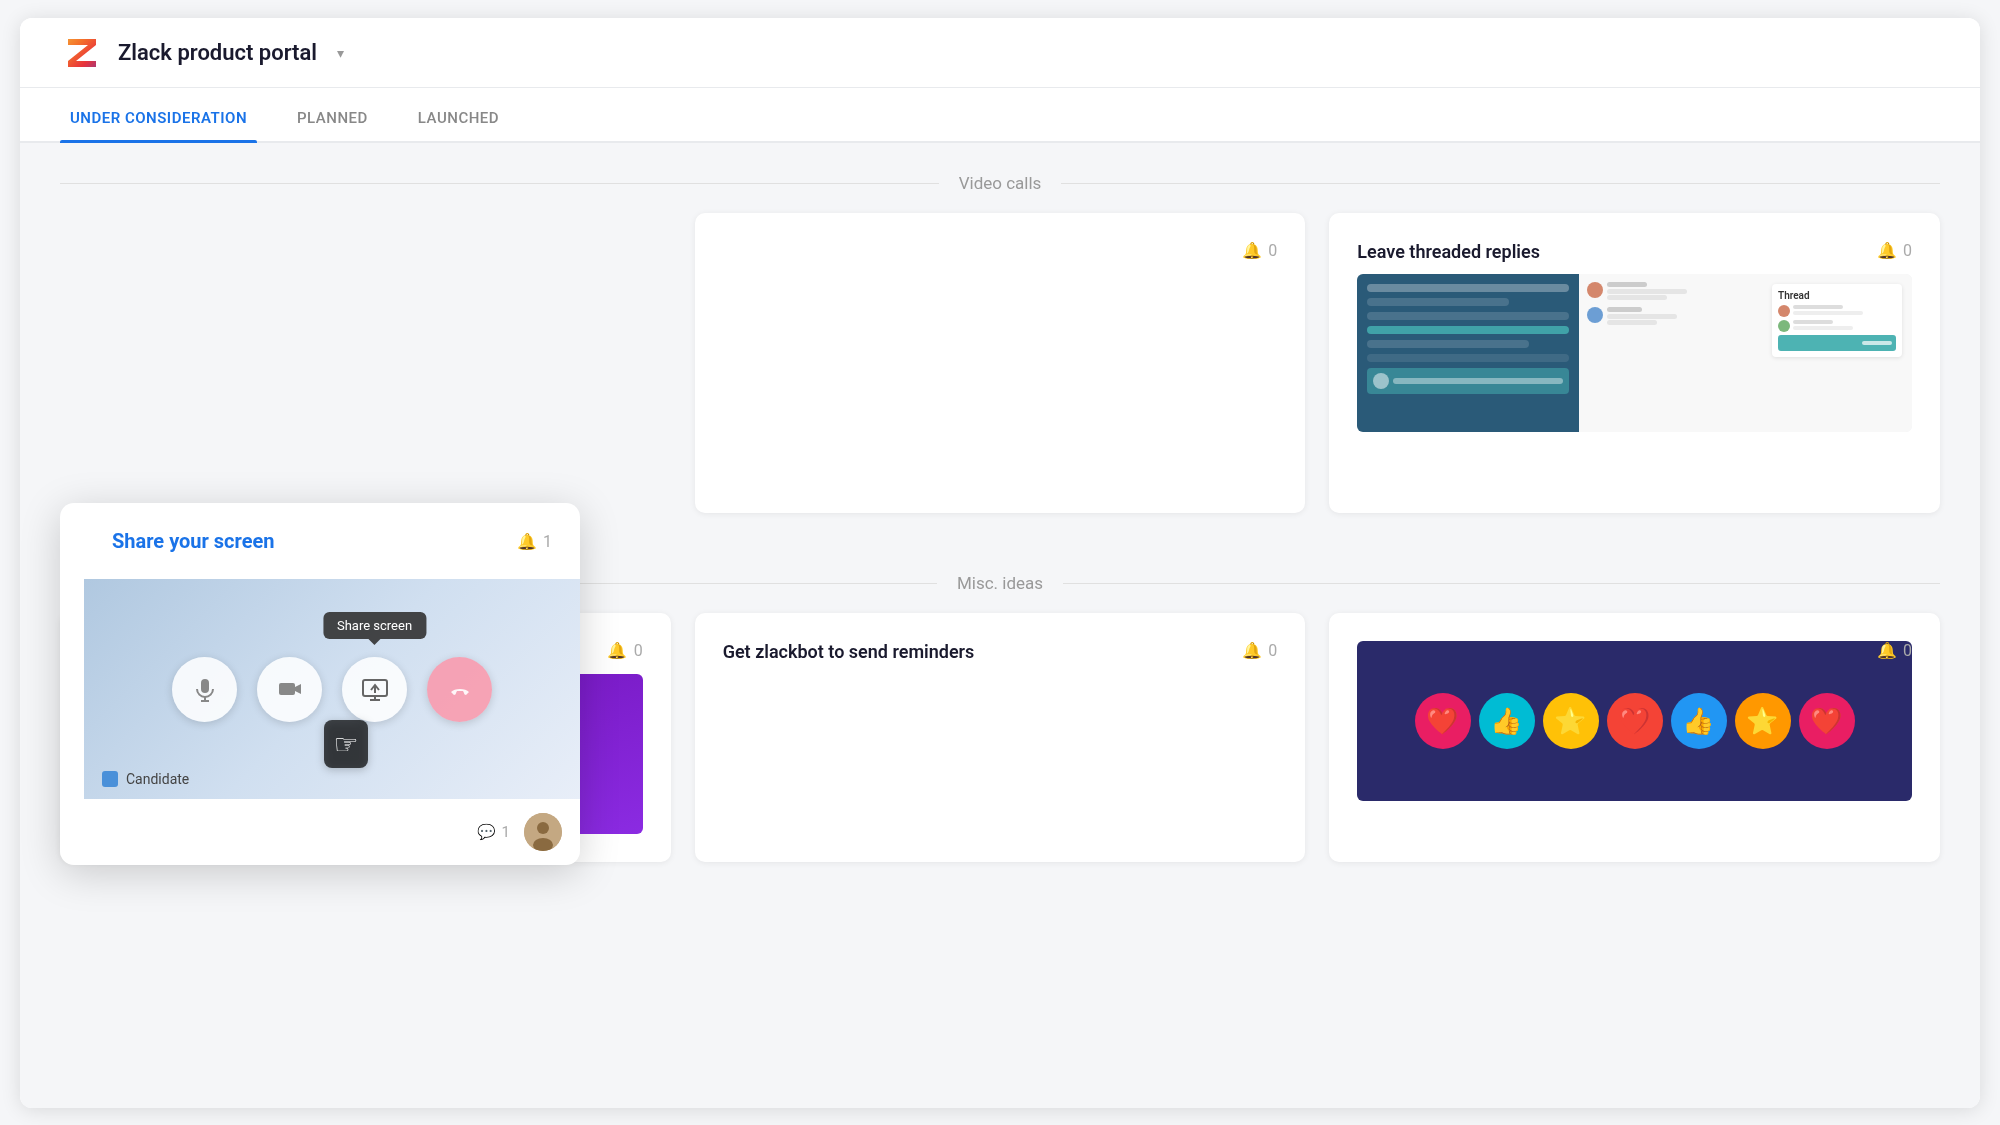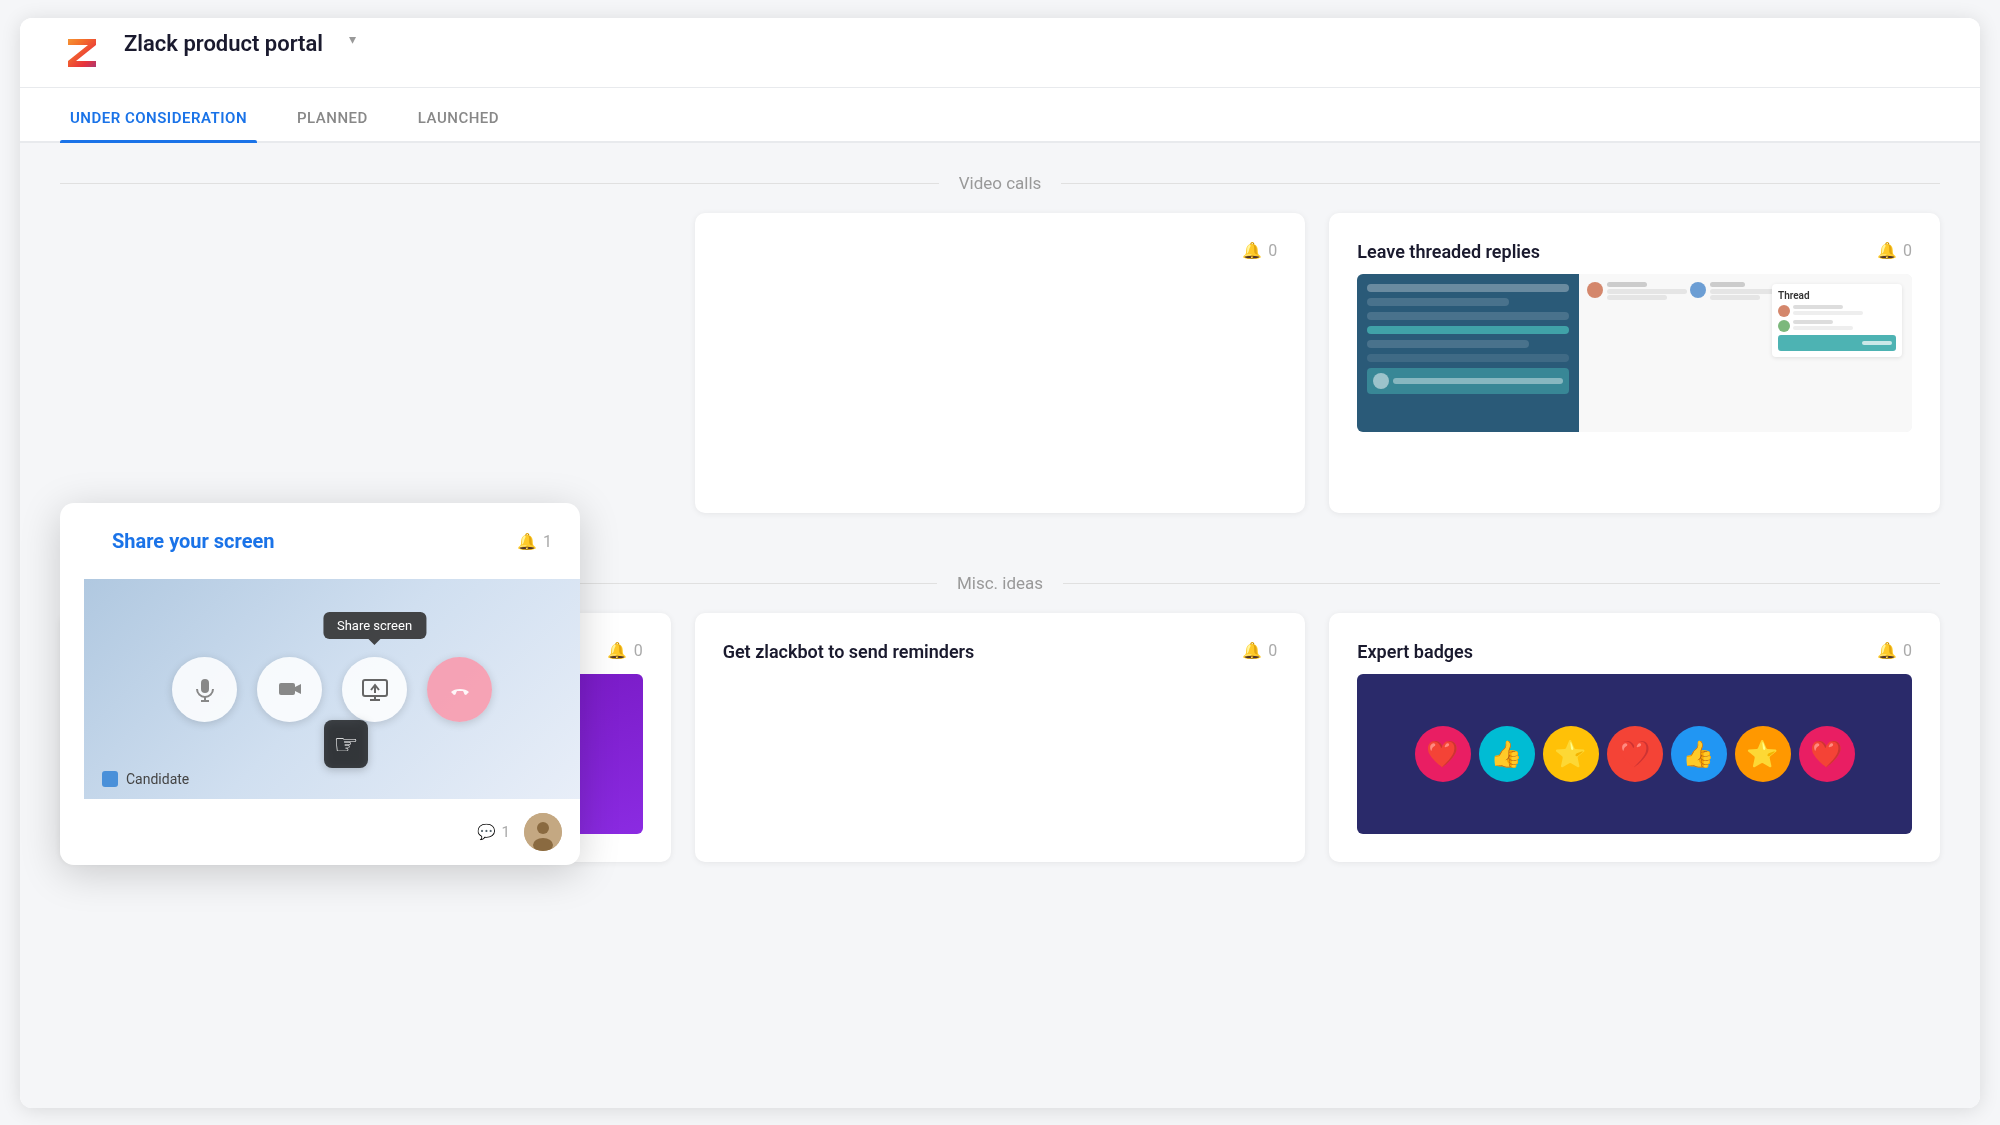--- a/index.html
+++ b/index.html
@@ -26,21 +26,22 @@
     .header {
       display: flex;
       align-items: center;
       padding: 0 40px;
       height: 70px;
       border-bottom: 1px solid #e8eaed;
       background: #fff;
     }
     .logo-container {
       display: flex;
-      gap: 20px;
+      align-items: center;
+      gap: 14px;
     }
     .logo-icon {
       width: 44px;
       height: 44px;
     }
     .app-title {
       font-size: 22px;
       font-weight: 600;
       color: #1a1a2e;
     }
@@ -306,21 +307,21 @@
     .thread-left {
       width: 40%;
       background: #2a5a78;
       height: 100%;
     }
     .thread-right {
       width: 60%;
       background: #f8f8f8;
       height: 100%;
       display: flex;
-      flex-direction: row;
+      flex-direction: column;
       gap: 3px;
       padding: 8px;
     }
     
     .calendar-preview {
       width: 100%;
       height: 100%;
       background: linear-gradient(160deg, #6a0dad 0%, #8b2be2 100%);
       display: flex;
       align-items: center;
@@ -648,21 +649,20 @@
 
       <div class="card" style="min-height:160px;">
         <div class="card-title">Get zlackbot to send reminders</div>
         <div class="vote-count">
           <span>🔔</span>
           <span>0</span>
         </div>
       </div>
 
       <div class="card" style="min-height:160px;">
-        <div class="card-title">Expert badges</div>
         <div class="vote-count">
           <span>🔔</span>
           <span>0</span>
         </div>
         <div class="card-image">
           <div class="badges-preview">
             <div class="badge-icon badge-pink">❤️</div>
             <div class="badge-icon badge-teal">👍</div>
             <div class="badge-icon badge-yellow">⭐</div>
             <div class="badge-icon badge-red">❤️</div>

